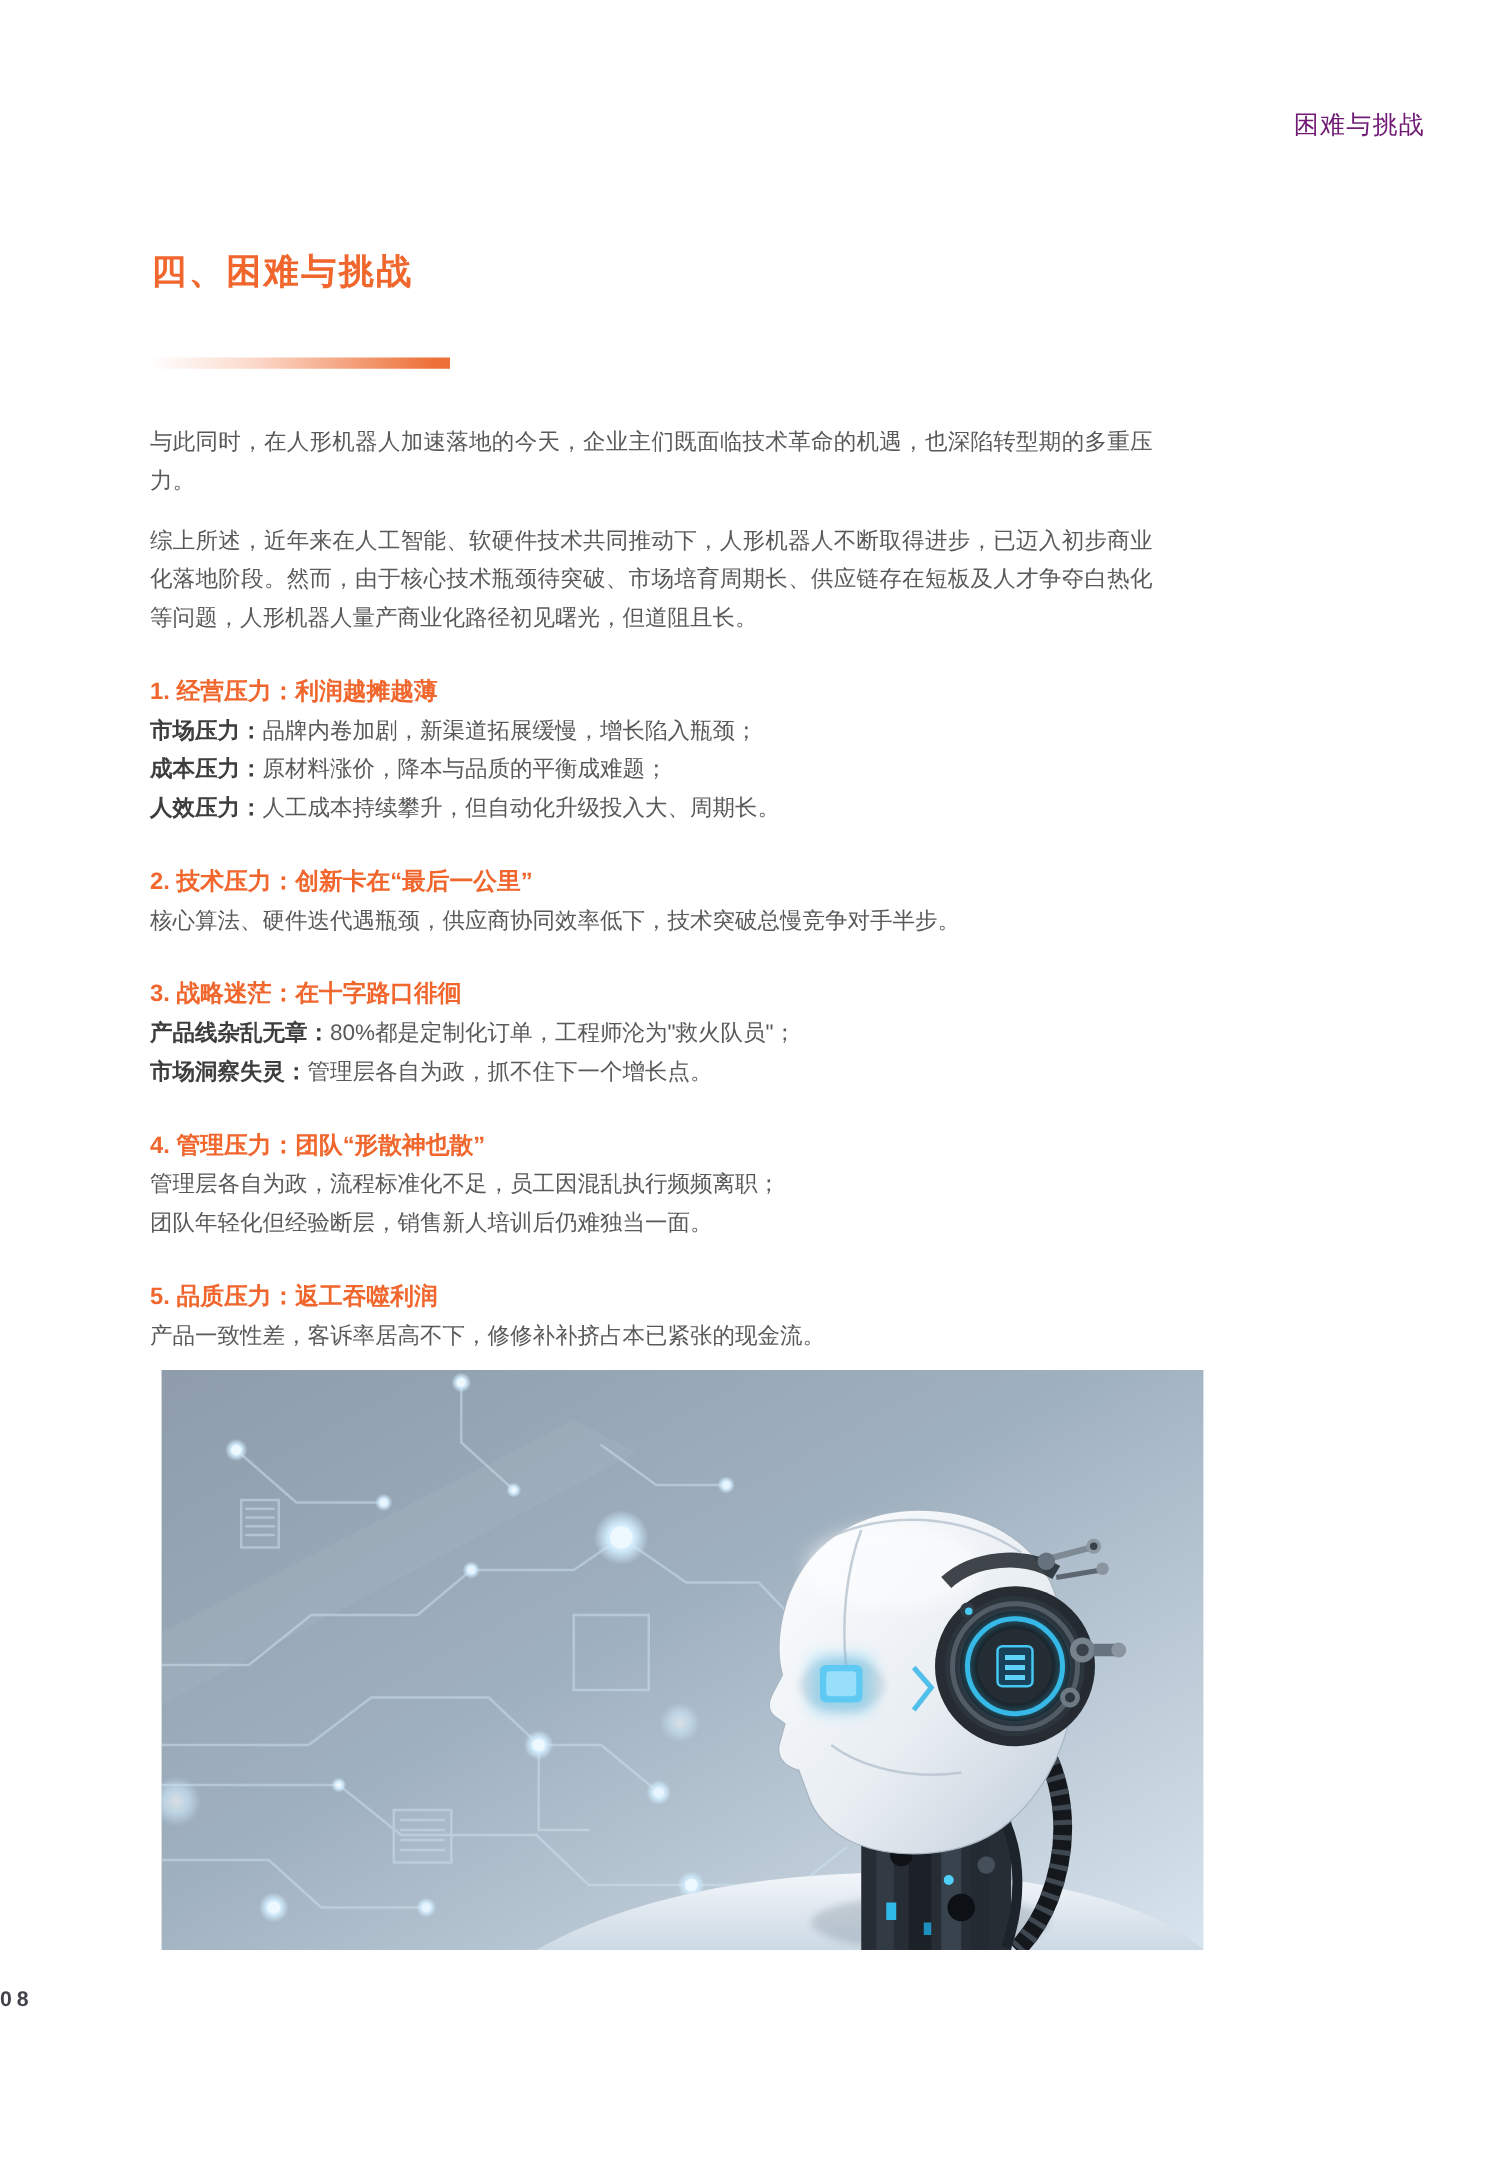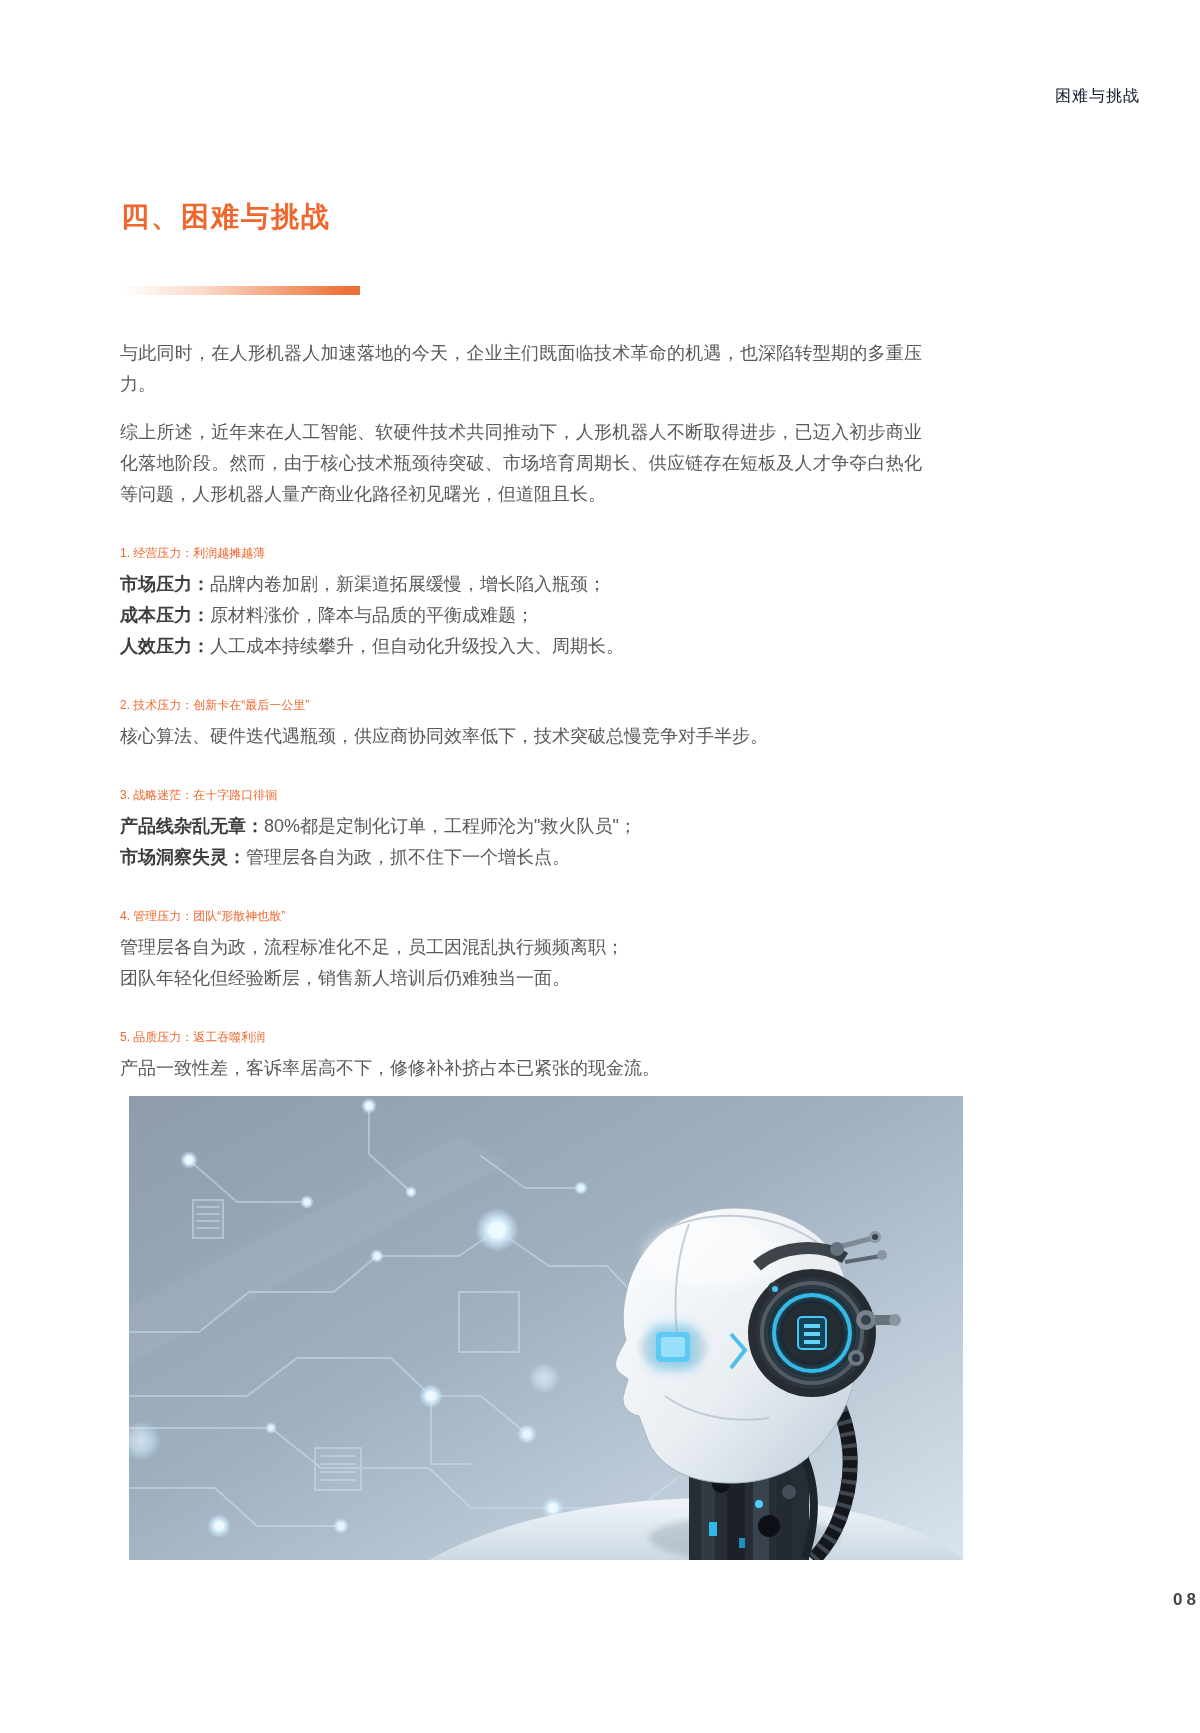--- a/index.html
+++ b/index.html
@@ -1,53 +1,53 @@
 <!DOCTYPE html>
 <html><head>
 <meta charset="utf-8">
 <style>
   * { margin:0; padding:0; box-sizing:border-box; }
   body { background:#ffffff; font-family:"Liberation Sans","DejaVu Sans",sans-serif; }
   .page { position:relative; width:1200px; height:1733px; background:#ffffff; overflow:hidden; }
 
   .header-right {
     position:absolute; top:86px; right:60px;
-    font-size:16px; color:#0f172a; letter-spacing:1px;
+    font-size:20px; color:#701a75; letter-spacing:1px;
   }
 
   .doc-title {
     position:absolute; left:121px; top:198px;
     font-size:28px; font-weight:bold; color:#F0662C; letter-spacing:2px;
   }
   .title-bar {
     position:absolute; left:120px; top:286px; width:240px; height:9px;
     background:linear-gradient(to right, rgba(240,102,44,0), rgba(240,102,44,0.25) 35%, #ED7036 95%);
   }
 
   .content {
     position:absolute; left:120px; top:338px; width:802px;
     font-size:18px; line-height:31px; color:#595959; text-align:justify;
   }
   .content p { margin:0 0 17px 0; }
   .content p:last-of-type { margin-bottom:0; }
 
   .section { margin-top:28px; }
-  .section-heading { font-weight:normal; color:#F0662C; font-size:12px; line-height:31px; }
+  .section-heading { font-weight:bold; color:#F0662C; font-size:19px; line-height:31px; }
   .section-line { line-height:31px; }
   .lead { font-weight:bold; color:#3D3D3D; }
 
   .figure {
     position:absolute; left:129px; top:1096px; width:834px; height:464px;
     overflow:hidden;
   }
   .figure svg { display:block; }
 
   .page-number {
     position:absolute; top:1590px; left:0; width:100%;
-    text-align:right; font-size:17px; font-weight:600;
+    text-align:left; font-size:17px; font-weight:600;
     color:#43434b; letter-spacing:4px;
   }
 </style>
 </head>
 <body>
 
 <div class="page">
 
   <div class="header-right">困难与挑战</div>
 

